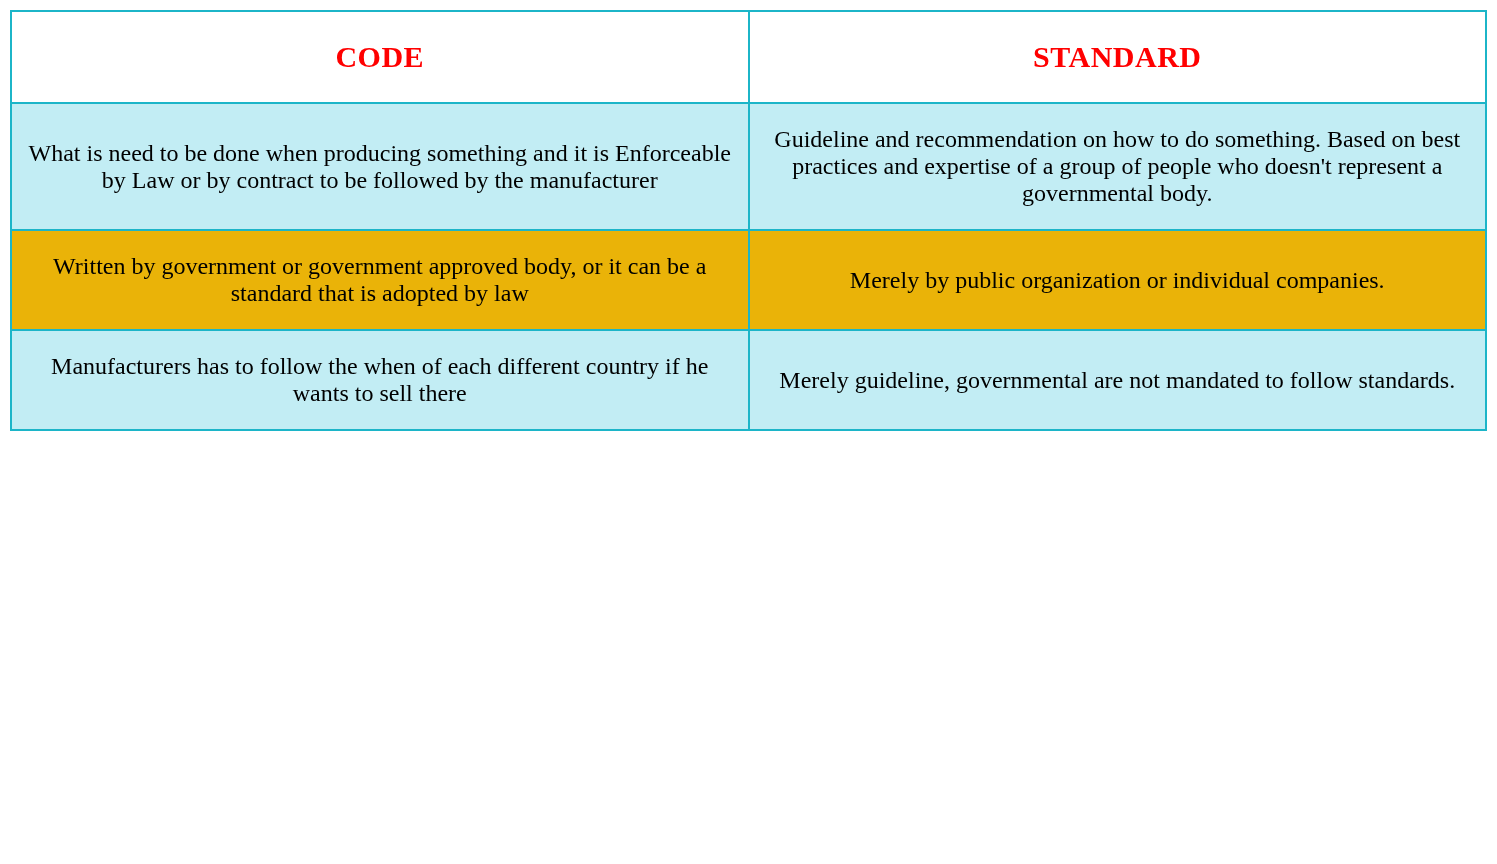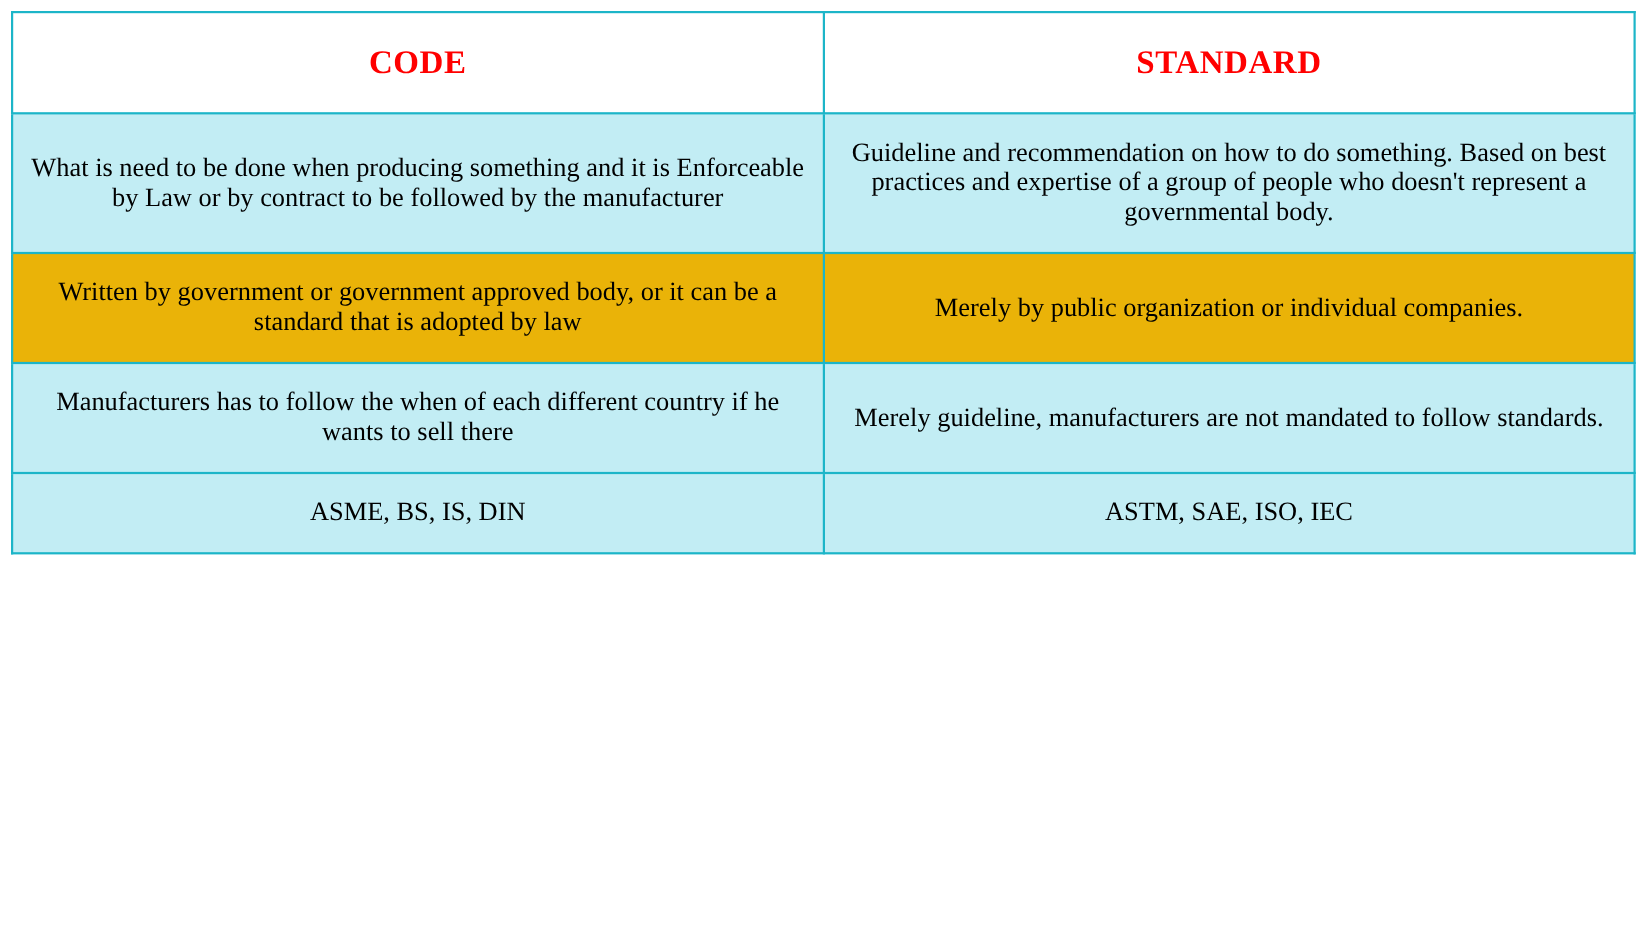--- a/index.html
+++ b/index.html
@@ -63,22 +63,18 @@
   <tr class="alt">
     <td class="col1">What is need to be done when producing something and it is Enforceable by Law or by contract to be followed by the manufacturer</td>
     <td class="col2">Guideline and recommendation on how to do something. Based on best practices and expertise of a group of people who doesn't represent a governmental body.</td>
   </tr>
   <tr class="plain">
     <td class="col1">Written by government or   government approved body, or it can be a standard that is adopted by law</td>
     <td class="col2">Merely by public organization or individual companies.</td>
   </tr>
   <tr class="alt">
     <td class="col1">Manufacturers has to follow the when of each different country if he wants to sell there</td>
-    <td class="col2">Merely guideline, manufacturers are not mandated to follow standards.</td>
-  </tr>
-  <tr class="alt">
-    <td class="col1">ASME, BS, IS, DIN</td>
-    <td class="col2">ASTM, SAE, ISO, IEC</td>
+    <td class="col2">Merely guideline, governmental are not mandated to follow standards.</td>
   </tr>
 </tbody>
     </table>
 <div class="watermark" style="left:1245px; top:824px;">InstrumentationTools.com</div>
 </div>
 
 </body></html>

